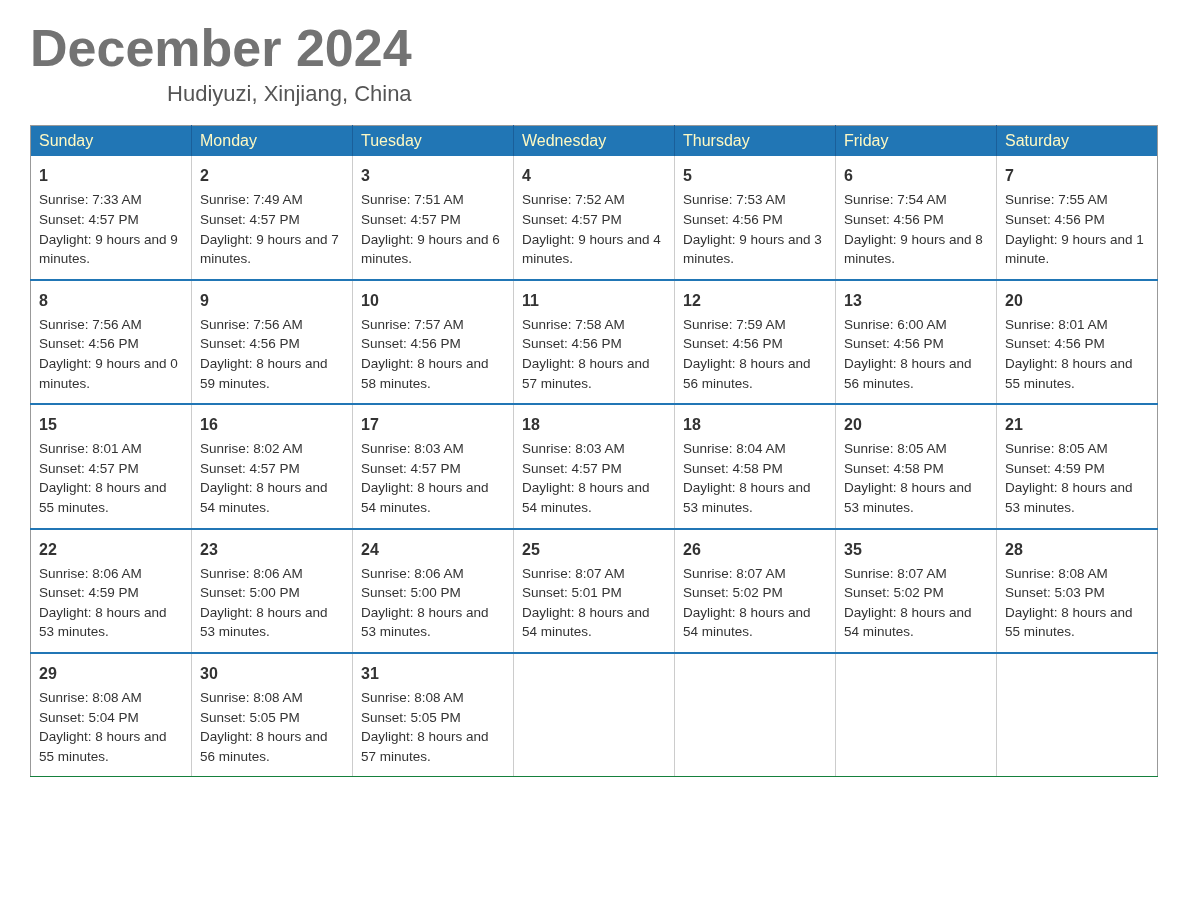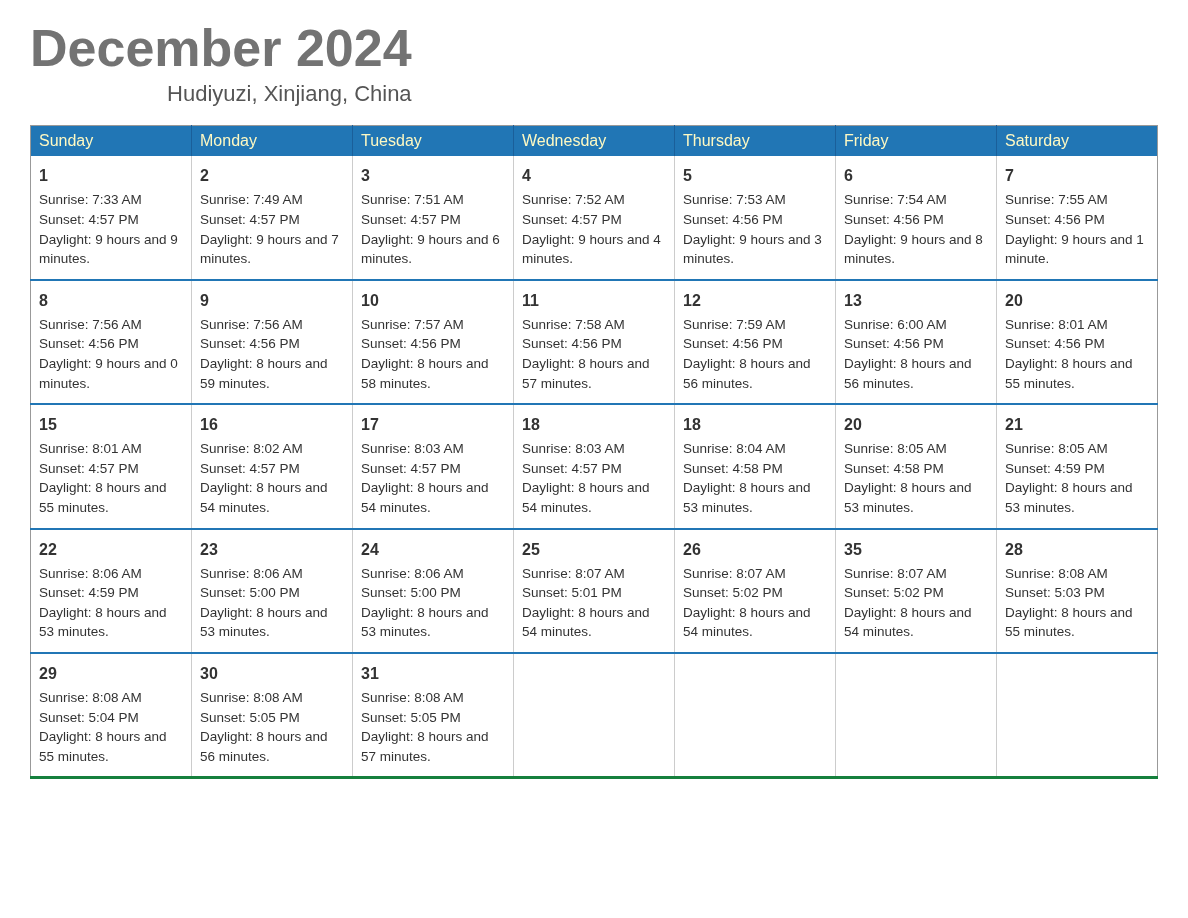--- a/index.html
+++ b/index.html
@@ -66,21 +66,21 @@
       width: 14.28%;
       min-height: 100px;
       font-size: 13.5px;
       color: #333;
       line-height: 1.45;
     }
     .calendar-table td:last-child {
       border-right: none;
     }
     .calendar-table tr:last-child td {
-      border-bottom: 3px solid #15803d;
+      border-bottom: 1px solid #15803d;
     }
     .day-number {
       font-size: 16px;
       font-weight: bold;
       display: block;
       margin-bottom: 3px;
     }
     .empty-cell {
       background: #fff;
     }

